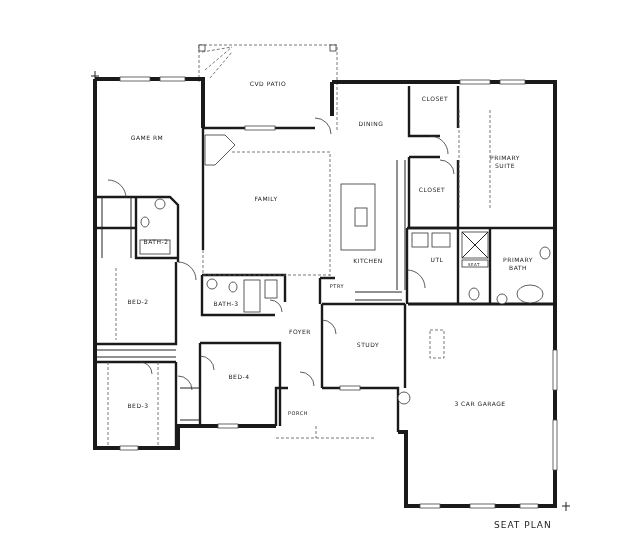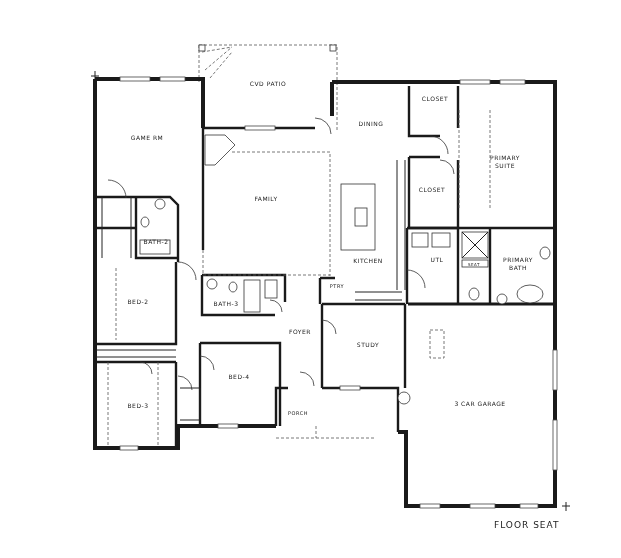--- a/index.html
+++ b/index.html
@@ -166,13 +166,13 @@
 <div class="label" style="left:337px;top:286px;font-size:5px">PTRY</div>
 <div class="label" style="left:226px;top:304px">BATH-3</div>
 <div class="label" style="left:138px;top:302px">BED-2</div>
 <div class="label" style="left:300px;top:332px">FOYER</div>
 <div class="label" style="left:368px;top:345px">STUDY</div>
 <div class="label" style="left:239px;top:377px">BED-4</div>
 <div class="label" style="left:138px;top:406px">BED-3</div>
 <div class="label" style="left:298px;top:413px;font-size:5px">PORCH</div>
 <div class="label" style="left:480px;top:404px">3 CAR GARAGE</div>
 
-<div class="title">FLOOR SEAT</div>
+<div class="title">SEAT PLAN</div>
 
 </body></html>

